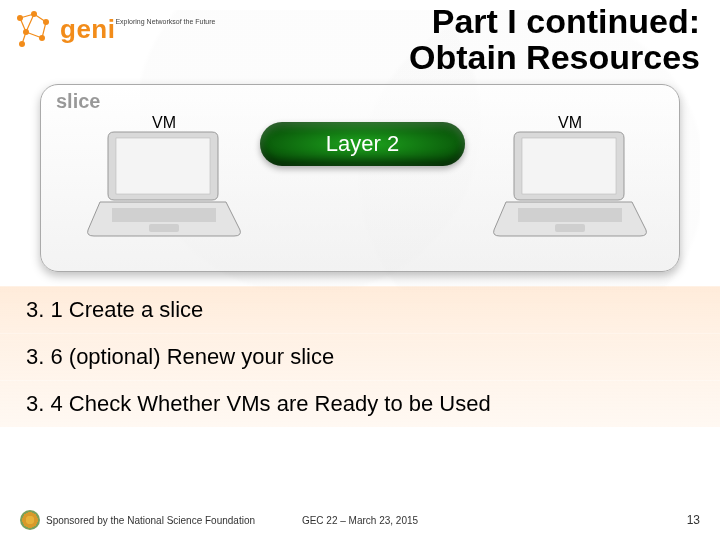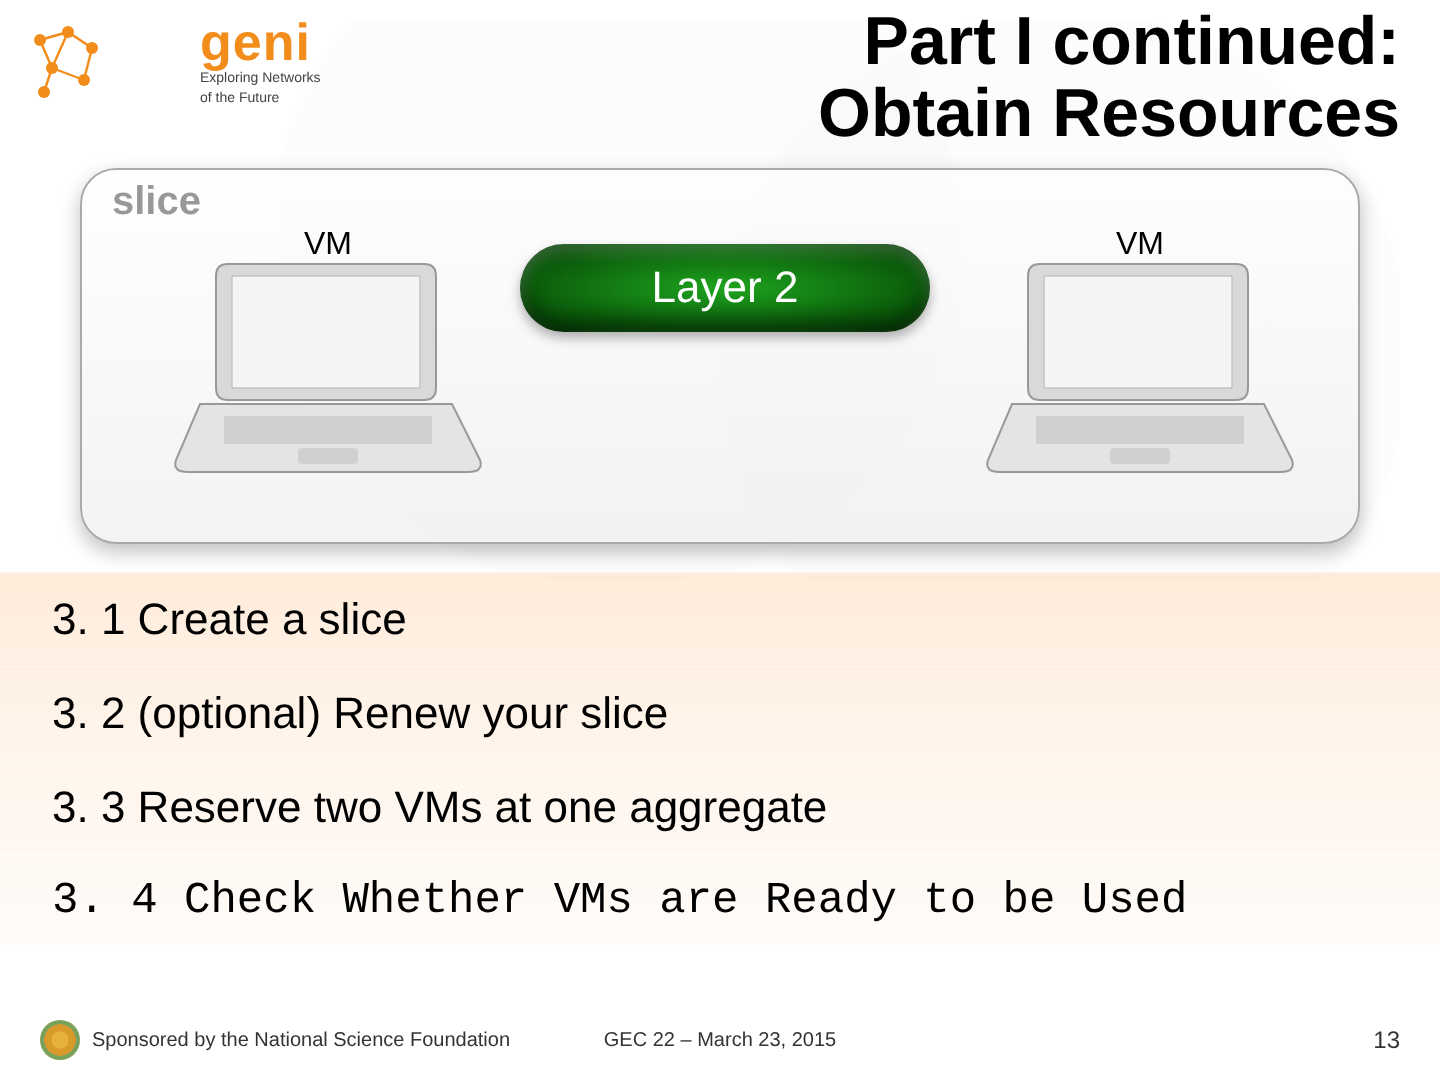--- a/index.html
+++ b/index.html
@@ -18,21 +18,21 @@
 
   .logo {
     position: absolute; top: 8px; left: 12px;
     display: flex; align-items: center; gap: 6px;
   }
   .logo-mark {
     width: 42px; height: 42px; position: relative;
   }
   .logo-mark svg { width: 42px; height: 42px; }
   .logo-text {
-    display: flex; flex-direction: column; line-height: 1; margin-left: 40px;
+    display: flex; line-height: 1;
   }
   .logo-word { color: #f28c1a; font-weight: bold; font-size: 26px; letter-spacing: 0.5px; }
   .logo-tag { color: #444; font-size: 7px; margin-top: 2px; line-height: 1.1; }
 
   .title {
     position: absolute; top: 4px; right: 20px; left: 180px;
     text-align: right; color: #000; font-size: 34px; font-weight: bold; line-height: 1.05;
   }
 
   .slice {
@@ -160,22 +160,21 @@
           <path d="M6 74 L132 74 L146 102 Q148 108 140 108 L0 108 Q-8 108 -6 102 Z" fill="#e4e4e4" stroke="#999" stroke-width="1"></path>
           <rect x="18" y="80" width="104" height="14" fill="#d0d0d0"></rect>
           <rect x="55" y="96" width="30" height="8" rx="2" fill="#cfcfcf"></rect>
         </g>
       </svg>
     </div>
   </div>
 
   <div class="steps">
     <div class="step">3. 1 Create a slice</div>
-    <div class="step">3. 2 (optional) Renew your slice</div>
-    <div class="step">3. 3 Reserve two VMs at one aggregate</div>
+    <div class="step">3. 6 (optional) Renew your slice</div>
     <div class="step">3. 4 Check Whether VMs are Ready to be Used</div>
   </div>
 
   <div class="footer">
     <div class="footer-badge"></div>
     <div class="footer-left">Sponsored by the National Science Foundation</div>
     <div class="footer-center">GEC 22 – March 23, 2015</div>
     <div class="footer-right">13</div>
   </div>
 

